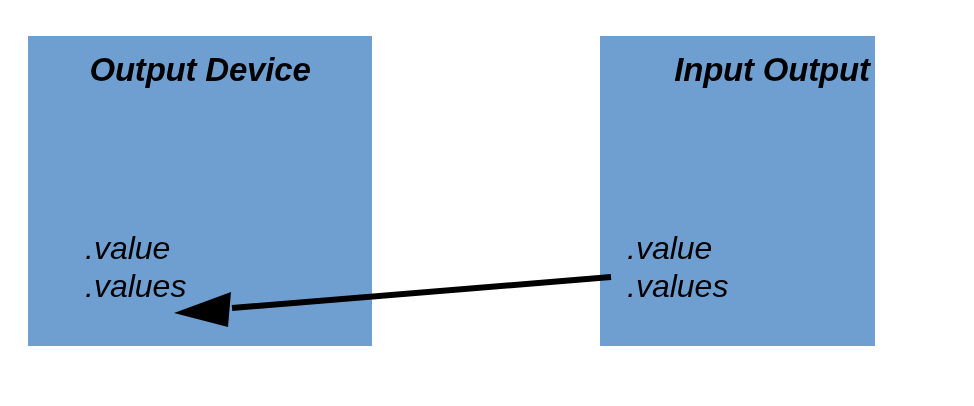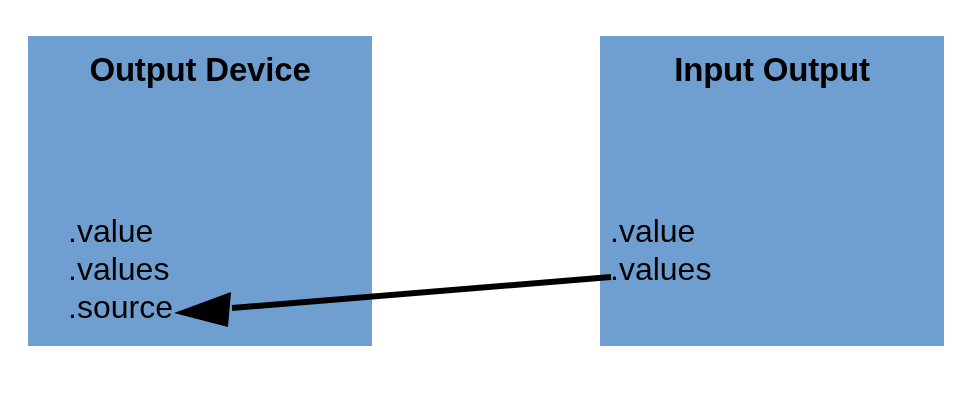--- a/index.html
+++ b/index.html
@@ -6,24 +6,25 @@
   html, body {
     margin: 0;
     padding: 0;
     background: #ffffff;
   }
   body {
     font-family: "Liberation Sans", sans-serif;
   }
   #canvas {
     position: relative;
-    width: 974px;
+    width: 875px;
     height: 406px;
     background: #ffffff;
     overflow: hidden;
+    font-style: italic;
   }
   .node-box {
     position: absolute;
     box-sizing: border-box;
     background: #6f9fd1;
   }
   #node-output {
     left: 28px;
     top: 36px;
     width: 344px;
@@ -44,21 +45,21 @@
     font-size: 33px;
     font-weight: bold;
     color: #000000;
     line-height: 40px;
     letter-spacing: -0.2px;
     white-space: nowrap;
   }
   .attr-list {
     position: absolute;
     top: 176px;
-    margin: 0;
+    margin: 17px;
     padding: 0;
     list-style: none;
     font-size: 32px;
     font-weight: normal;
     line-height: 38px;
     color: #000000;
     white-space: nowrap;
   }
   #node-output .attr-list { left: 40px; }
   #node-input  .attr-list { left: 610px; }
@@ -78,21 +79,20 @@
 </head>
 <body>
 
 <div id="canvas">
 
   <div class="node-box" id="node-output">
     <div class="node-title">Output Device</div>
     <ul class="attr-list">
       <li class="attr-item">.value</li>
       <li class="attr-item">.values</li>
-      <li class="attr-item">.source</li>
     </ul>
   </div>
 
   <div class="node-box" id="node-input">
     <div class="node-title">Input Output</div>
     <ul class="attr-list">
       <li class="attr-item">.value</li>
       <li class="attr-item">.values</li>
     </ul>
   </div>

